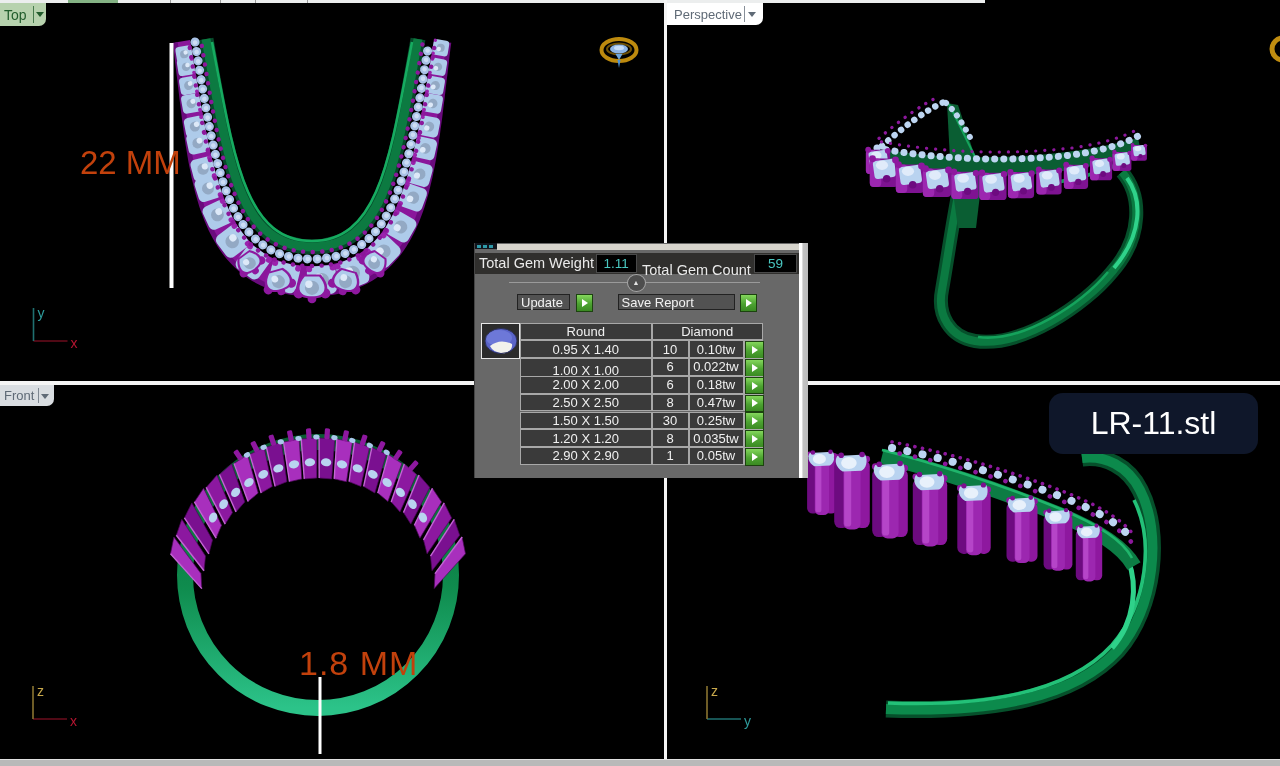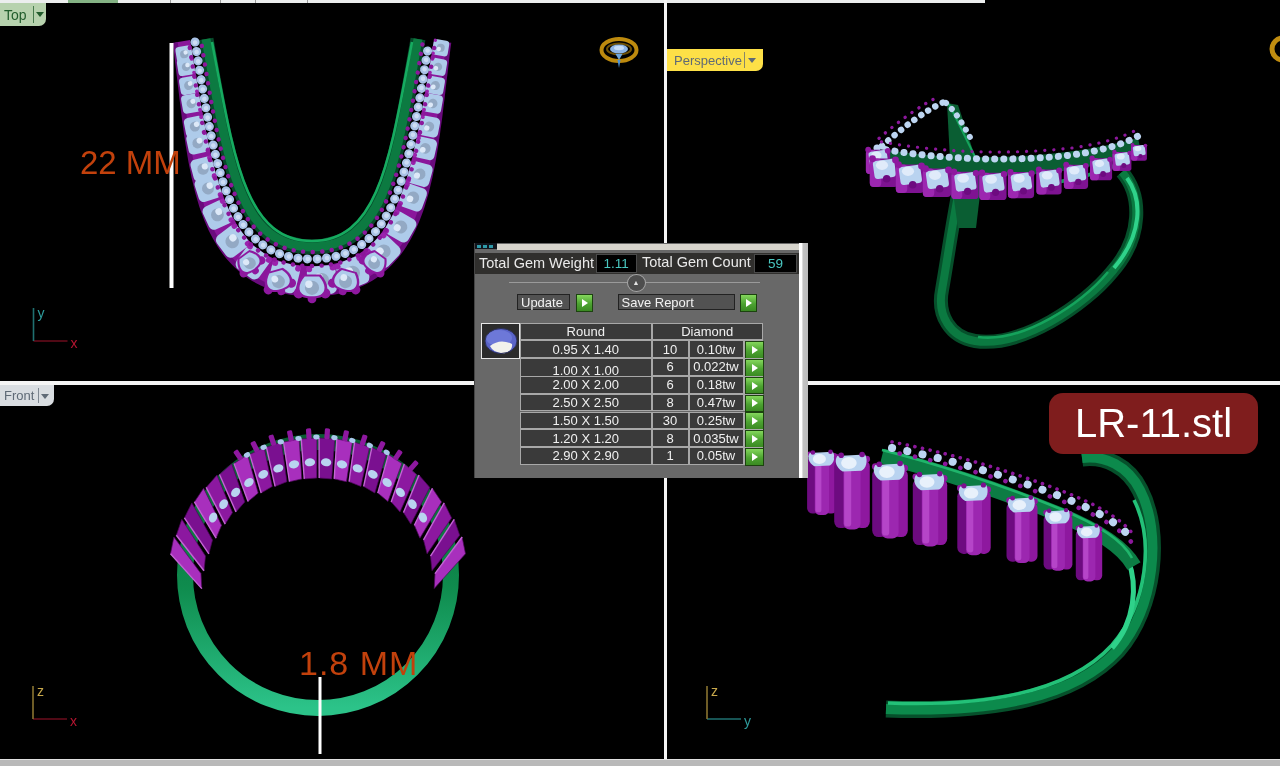--- a/index.html
+++ b/index.html
@@ -2,41 +2,41 @@
 <html><head><meta charset="utf-8"><style>
 html,body{margin:0;padding:0;background:#000;font-family:"Liberation Sans",sans-serif;}
 #root{position:relative;width:1280px;height:766px;background:#000;overflow:hidden;}
 #topstrip{position:absolute;left:0;top:0;width:985px;height:3px;background:#eceeee;}
 #vdiv{position:absolute;left:664px;top:0;width:3px;height:759px;background:#f5f5f5;}
 #hdiv{position:absolute;left:0;top:381px;width:1280px;height:3.5px;background:#f5f5f5;}
 #botbar{position:absolute;left:0;top:759px;width:1280px;height:7px;background:#b9b9b9;border-top:1.5px solid #e0e0e0;}
 .vplabel{position:absolute;font-size:13px;display:flex;align-items:center;}
 #lbl-top{left:0;top:3px;width:46px;height:23px;background:#b7d2ae;color:#215c2c;font-size:14px;border-radius:0 0 7px 0;}
 #lbl-top span{padding-left:4px;}
-#lbl-persp{left:667px;top:3px;width:96px;height:22px;background:#fde047;color:#5f6a76;border-radius:0 0 7px 0;margin-top:46px;}
+#lbl-persp{left:667px;top:3px;width:96px;height:22px;background:#ffffff;color:#5f6a76;border-radius:0 0 7px 0;}
 #lbl-persp span{padding-left:7px;}
 #lbl-front{left:0;top:384.5px;width:54px;height:21px;background:#d9dde1;color:#5f6a76;border-radius:0 0 7px 0;}
 #lbl-front span{padding-left:4px;}
 .sep{position:absolute;top:3px;bottom:3px;width:1px;background:currentColor;opacity:0.75;}
 .arr{position:absolute;width:0;height:0;border-left:4.5px solid transparent;border-right:4.5px solid transparent;border-top:5.5px solid currentColor;top:9px;}
 .wtxt{position:absolute;color:#c2410c;white-space:nowrap;}
 #dlg{position:absolute;left:473.5px;top:243px;width:325px;height:235px;background:#686868;border-left:1px solid #454545;}
 #dlg-tab{position:absolute;left:0.5px;top:0;width:22px;height:6px;background:#10141c;display:flex;gap:2px;padding:1.5px 2px 0 2px;box-sizing:border-box;}
 #dlg-tab b{width:4px;height:3px;background:#2e99a8;display:block;}
 #dlg-title{position:absolute;left:22.5px;top:0.5px;right:0;height:6px;background:#d6d4cc;}
 #dlg-row{position:absolute;left:0.5px;top:9.5px;width:324px;height:21px;background:#302f2d;color:#eaeaea;font-size:14.5px;}
 .vbox{position:absolute;top:1.5px;height:17px;background:#000;color:#49c7c0;font-size:13.5px;text-align:center;line-height:17px;border:0.5px solid #4a4a4a;}
 #dlg-circ{position:absolute;left:152px;top:31px;width:17px;height:16px;border-radius:50%;background:#4e4e4e;border:1px solid #a8a8a8;color:#e5e5e5;font-size:7px;text-align:center;line-height:15px;}
 .dbtn{position:absolute;height:16px;background:#525252;border:1px solid #222;color:#f2f2f2;font-size:13px;line-height:15px;padding-left:3px;box-sizing:border-box;}
 .gbtn{position:absolute;background:linear-gradient(180deg,#84d75c 0%,#4ca331 55%,#3a8a22 100%);border:1px solid #1c430f;display:flex;align-items:center;justify-content:center;}
 .gbtn i{display:block;width:0;height:0;border-left:6px solid #fff;border-top:4px solid transparent;border-bottom:4px solid transparent;margin-left:2px;}
 .tc{position:absolute;background:#3a3a3a;border:0.8px solid #a8a8a8;color:#f0f0f0;font-size:13px;display:flex;align-items:center;justify-content:center;box-sizing:border-box;}
 #gemcell{position:absolute;left:6px;top:79.5px;width:39px;height:36px;background:#2c2c2c;border:1.5px solid #e8e8e8;box-sizing:border-box;}
 #dlg-scroll{position:absolute;left:798.5px;top:243px;width:9.5px;height:235px;background:linear-gradient(90deg,#ffffff 0%,#ffffff 30%,#c2c2c2 45%,#bbbbbb 100%);}
-#lr11{position:absolute;left:1049px;top:393px;width:209px;height:61px;background:#7f1d1d;border-radius:14px;color:#fff;font-size:40px;display:flex;align-items:center;justify-content:center;}
+#lr11{position:absolute;left:1049px;top:393px;width:209px;height:61px;background:#0f172a;border-radius:14px;color:#fff;font-size:32px;display:flex;align-items:center;justify-content:center;}
 </style></head>
 <body>
 <div id="root">
 <svg width="1280" height="766" style="position:absolute;left:0;top:0">
       <defs>
         <linearGradient id="ringGrad" x1="0" y1="0" x2="0" y2="1">
           <stop offset="0" stop-color="#0a5c32"></stop>
           <stop offset="0.55" stop-color="#0f8c4e"></stop>
           <stop offset="1" stop-color="#2cc389"></stop>
         </linearGradient>
@@ -635,21 +635,21 @@
 <div id="dlg">
   <div id="dlg-tab">
         <b></b>
         <b></b>
         <b></b>
       </div>
   <div id="dlg-title"></div>
   <div id="dlg-row">
     <span style="position:absolute;left:4px;top:2.5px">Total Gem Weight</span>
     <span class="vbox" style="left:121px;width:38.5px">1.11</span>
-    <span style="position:absolute;left:167px;top:1px">Total Gem Count</span>
+    <span style="position:absolute;left:167px;top:9px">Total Gem Count</span>
     <span class="vbox" style="left:279px;width:41px">59</span>
   </div>
   <div style="position:absolute;left:34px;top:38.5px;width:251px;height:1px;background:#9a9a9a"></div>
   <div id="dlg-circ">▲</div>
   <div class="dbtn" style="left:42.5px;top:50.5px;width:53px">Update</div>
   <div class="gbtn" style="left:101px;top:50.5px;width:15.5px;height:16px">
         <i></i>
       </div>
   <div class="dbtn" style="left:143px;top:50.5px;width:117px">Save Report</div>
   <div class="gbtn" style="left:265px;top:50.5px;width:15.5px;height:16px">

